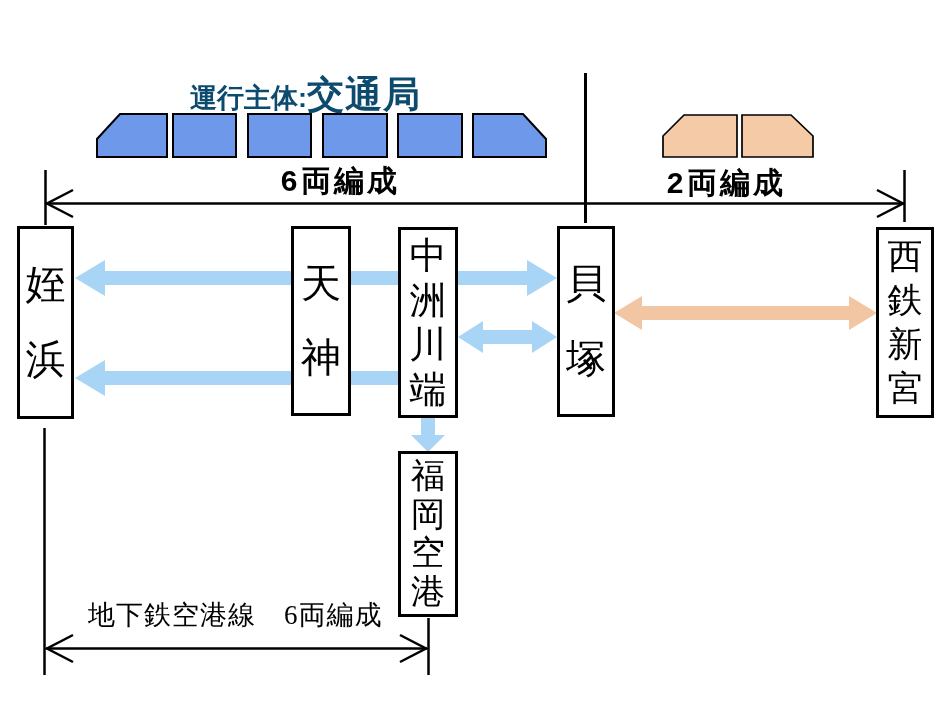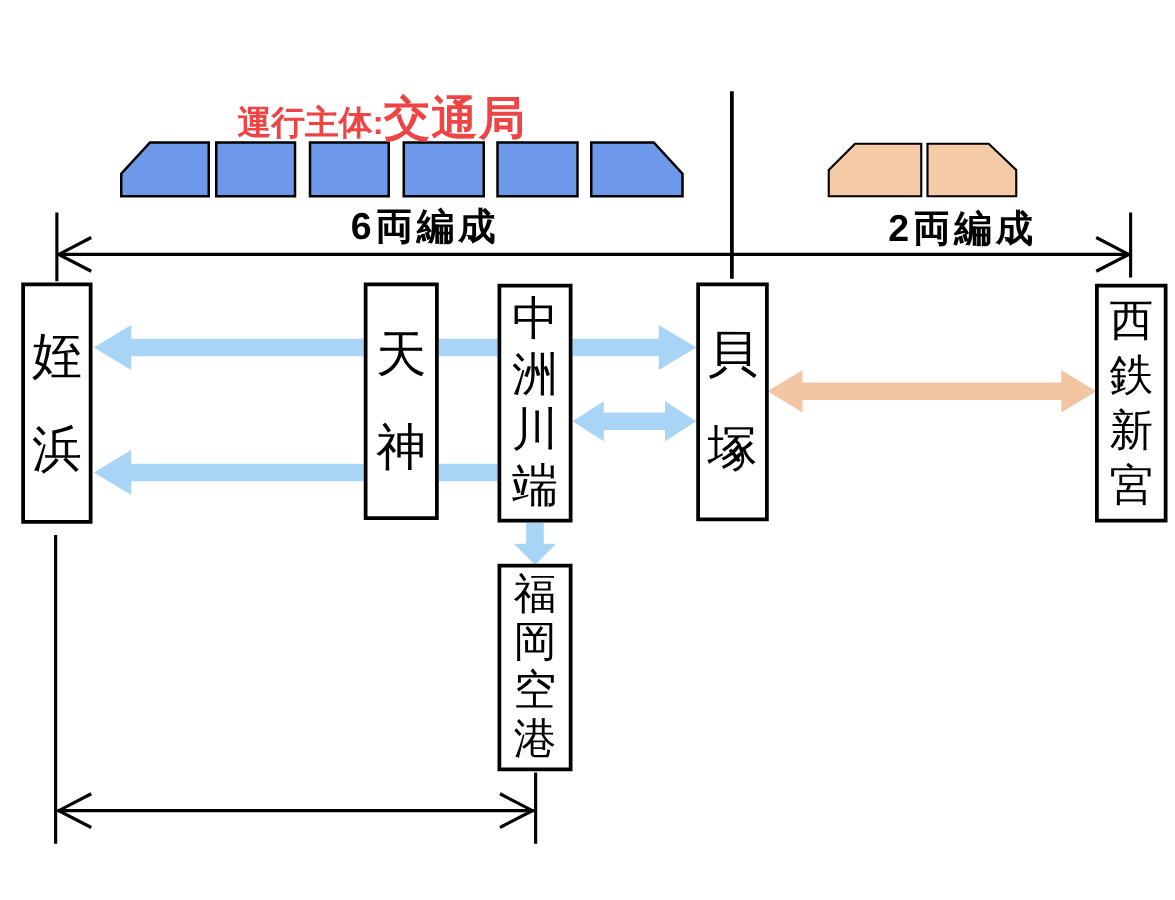--- a/index.html
+++ b/index.html
@@ -13,31 +13,31 @@
            justify-content:space-evenly;align-items:center;
            font-family:"Liberation Serif","DejaVu Serif",serif;color:#000;line-height:1;}
   .st-meinohama{left:17px;top:226px;width:57px;height:193px;font-size:40px;}
   .st-tenjin{left:291px;top:226px;width:60px;height:190px;font-size:40px;}
   .st-nakasu{left:398px;top:227px;width:60px;height:191px;font-size:37px;}
   .st-kaizuka{left:557px;top:226px;width:58px;height:191px;font-size:40px;}
   .st-shingu{left:876px;top:227px;width:58px;height:191px;font-size:35px;}
   .st-kuko{left:398px;top:451px;width:60px;height:166px;font-size:34px;}
 
   
-  .op-label{position:absolute;z-index:2;white-space:nowrap;font-weight:bold;color:#ef4444;}
+  .op-label{position:absolute;z-index:2;white-space:nowrap;font-weight:bold;color:#0c4a6e;}
   .op-left{left:190px;top:70px;}
   .op-right{left:620px;top:73px;}
   .op-prefix{font-size:27px;}
   .op-name{font-size:37px;letter-spacing:1px;}
 
   
   .formation{position:absolute;z-index:2;text-align:center;font-size:30px;font-weight:bold;
-             letter-spacing:3px;color:#000;white-space:nowrap;}
+             letter-spacing:3px;color:#000;white-space:nowrap;font-family:Liberation Mono, monospace;}
   .fm-left{left:230px;top:161px;width:220px;}
-  .fm-right{left:660px;top:163px;width:220px;}
+  .fm-right{left:616px;top:163px;width:220px;}
 
   
   .footer-label{position:absolute;z-index:2;left:88px;top:597px;font-size:27px;
                 font-family:"Liberation Serif","DejaVu Serif",serif;color:#000;
                 letter-spacing:1px;white-space:nowrap;}
 
   
   .car-blue{fill:#6E99EA;stroke:#000;stroke-width:2;}
   .car-peach{fill:#F5CBA7;stroke:#000;stroke-width:1.7;}
   .arrow-blue{fill:#A8D4F5;}
@@ -114,14 +114,15 @@
       <div>新</div>
       <div>宮</div>
     </div>
   <div class="station st-kuko">
       <div>福</div>
       <div>岡</div>
       <div>空</div>
       <div>港</div>
     </div>
 
+  <div class="footer-label">地下鉄空港線　6両編成</div>
 
 </div>
 
 </body></html>

